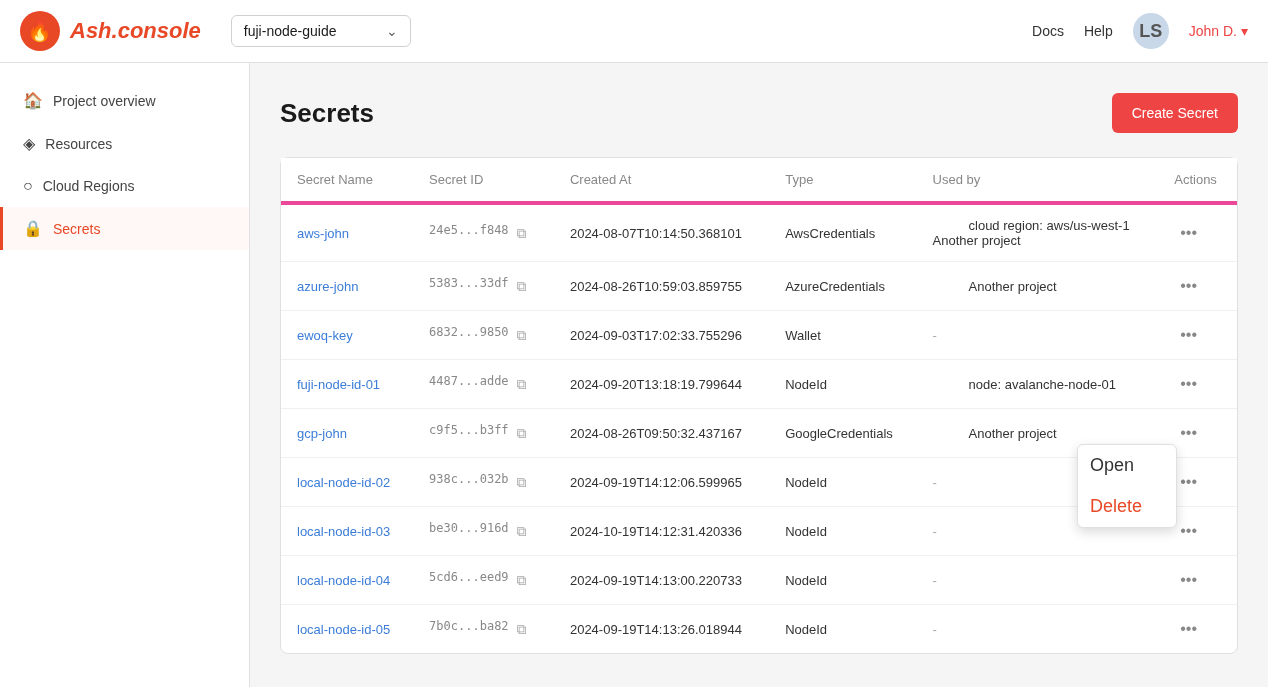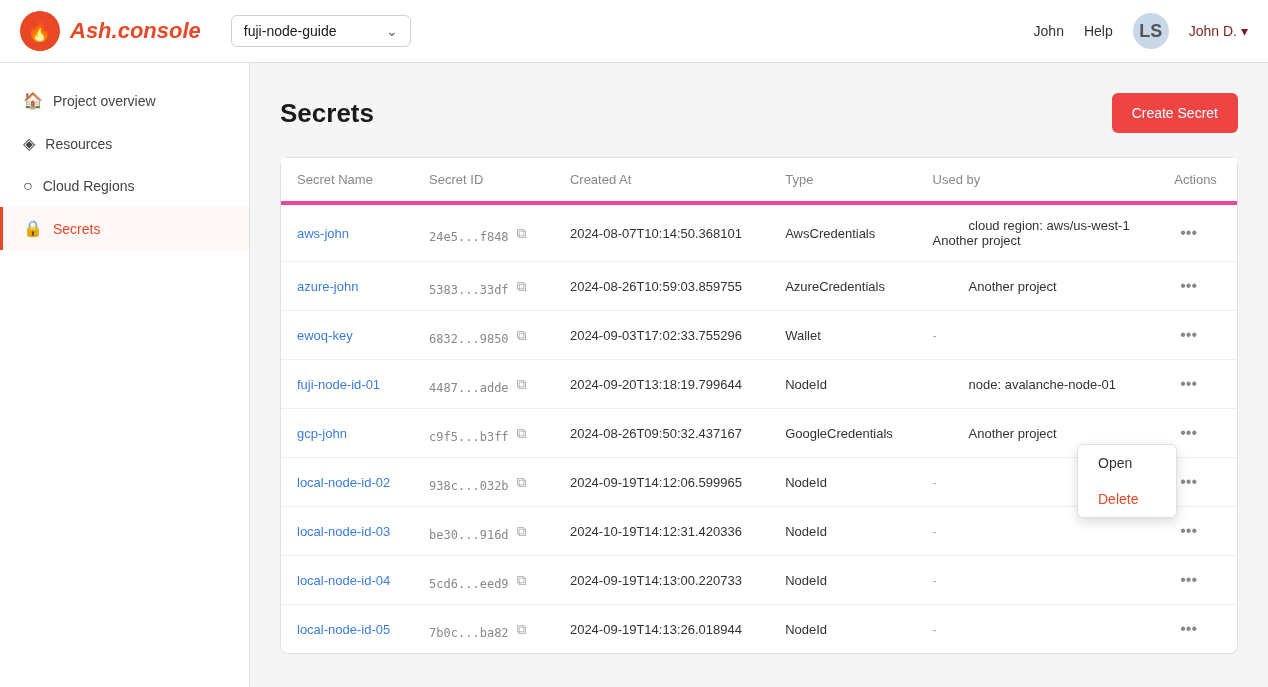--- a/index.html
+++ b/index.html
@@ -26,21 +26,21 @@
     }
     .project-selector .arrow { color: #666; margin-left: auto; }
 
     .header-right { margin-left: auto; display: flex; align-items: center; gap: 20px; }
     .header-link { color: #333; text-decoration: none; font-size: 14px; cursor: pointer; }
     .avatar {
       width: 36px; height: 36px; border-radius: 50%; background: #c8d8e8;
       display: flex; align-items: center; justify-content: center;
       font-size: 18px; font-weight: 600; color: #555;
     }
-    .user-name { color: #7f1d1d; font-size: 14px; cursor: pointer; display: flex; align-items: center; gap: 4px; }
+    .user-name { color: #ef4444; font-size: 14px; cursor: pointer; display: flex; align-items: center; gap: 4px; }
 
     
     .layout { display: flex; margin-top: 63px; min-height: calc(100vh - 63px); }
 
     
     .sidebar {
       width: 250px; background: #fff; border-right: 1px solid #e0e0e0;
       padding: 16px 0; position: fixed; top: 63px; bottom: 0; overflow-y: auto;
     }
     .sidebar-item {
@@ -72,53 +72,53 @@
       color: #888; font-weight: 500; background: #fff;
     }
     td { padding: 13px 16px; font-size: 13px; color: #333; border-bottom: 1px solid #f0f0f0; vertical-align: middle; }
     tr:last-child td { border-bottom: none; }
 
     .secret-name { color: #3b7dd8; cursor: pointer; }
     .secret-id { color: #888; font-family: monospace; font-size: 12px; }
     .copy-btn { background: none; border: none; cursor: pointer; color: #aaa; padding: 2px 4px; font-size: 14px; }
     .actions-btn { background: none; border: none; cursor: pointer; color: #888; font-size: 16px; padding: 2px 6px; border-radius: 4px; }
 
-    .id-cell { display: flex; align-items: flex-end; gap: 4px; }
+    .id-cell { display: flex; align-items: flex-start; gap: 4px; }
     .used-by-text { color: #333; font-size: 13px; margin-left: 36px; }
     .dash { color: #aaa; }
 
     
     .dropdown-menu {
       position: absolute; background: #fff; border: 1px solid #e0e0e0;
       border-radius: 6px; box-shadow: 0 4px 12px rgba(0,0,0,0.15);
       z-index: 200; min-width: 100px; right: 60px;
     }
     .dropdown-item {
-      padding: 10px 20px; cursor: pointer; font-size: 14px; color: #333;
+      padding: 10px 12px; cursor: pointer; font-size: 18px; color: #333;
     }
     .dropdown-item.delete { color: #e84826; }
   </style>
 </head>
 <body>
 
 <header class="header">
   <div class="logo">
     <div class="logo-icon">🔥</div>
     <span class="logo-text">
       <span>Ash</span><span>.</span><span>console</span>
     </span>
   </div>
 
   <div class="project-selector">
     <span>fuji-node-guide</span>
     <span class="arrow">⌄</span>
   </div>
 
   <div class="header-right">
-    <a class="header-link">John</a>
+    <a class="header-link">Docs</a>
     <a class="header-link">Help</a>
     <div class="avatar">LS</div>
     <div class="user-name">
       <span>John D.</span>
       <span>▾</span>
     </div>
   </div>
 </header>
 
 <div class="layout">

